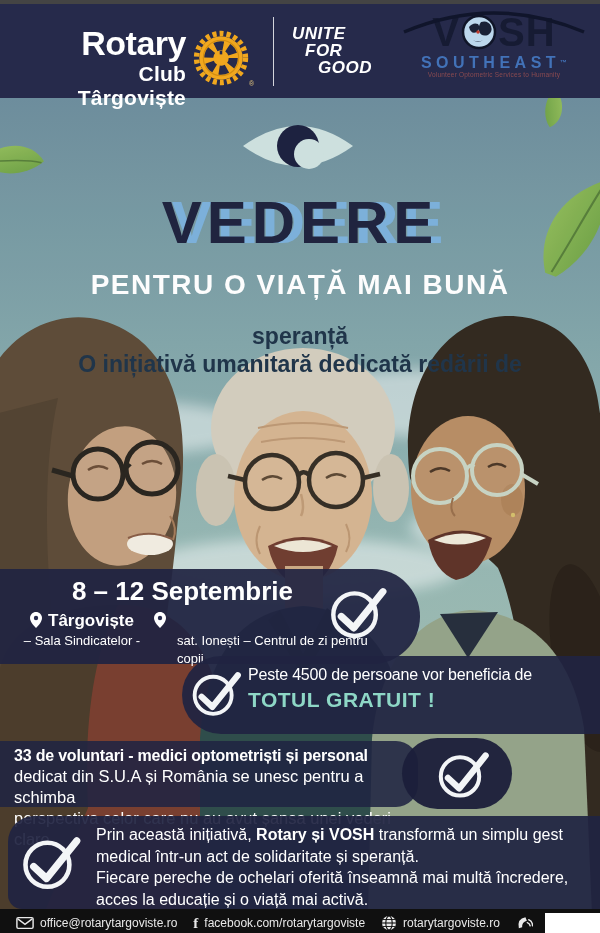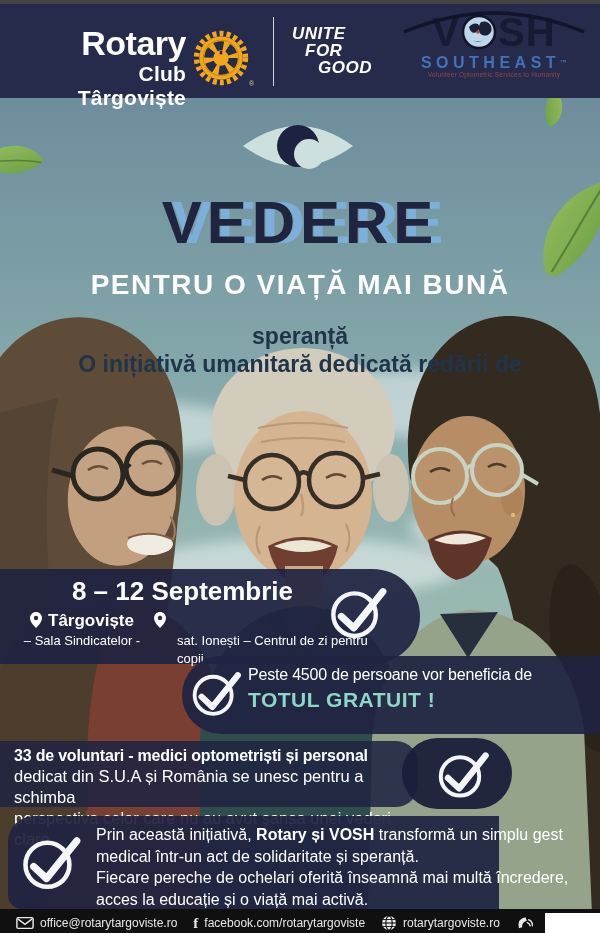--- a/index.html
+++ b/index.html
@@ -51,21 +51,21 @@
   .benefit-panel{left:182px;top:652px;width:418px;height:78px;border-radius:40px 0 0 40px;}
   .benefit-check{position:absolute;left:190px;top:662px;z-index:7;}
   .benefit-text{margin:9px 0 0 66px;}
   .benefit-line{font-size:16px;font-weight:400;line-height:20.5px;letter-spacing:-0.2px;}
   .benefit-highlight{font-size:21px;font-weight:800;color:#8ed7c6;letter-spacing:0.5px;margin-top:2px;}
   .vol-panel{left:0;top:737px;width:418px;height:66px;border-radius:0 22px 22px 0;background:rgba(32,36,66,0.88);}
   .vol-pill{left:402px;top:734px;width:110px;height:71px;border-radius:36px;background:rgba(27,31,58,0.95);}
   .vol-check{position:absolute;left:436px;top:742px;z-index:7;}
   .vol-text{margin:4px 0 0 14px;font-size:16.5px;line-height:21px;font-weight:400;}
   .vol-bold{font-weight:800;font-size:16px;letter-spacing:-0.2px;}
-  .mission-panel{left:8px;top:812px;width:491px;height:93px;border-radius:26px 0 0 14px;}
+  .mission-panel{left:8px;top:812px;width:592px;height:93px;border-radius:26px 0 0 14px;}
   .mission-check{position:absolute;left:20px;top:826px;z-index:7;}
   .mission-text{margin:8px 10px 0 88px;width:490px;font-size:16px;line-height:21.5px;}
   .mission-text b{font-weight:800;}
   
   .footer{position:absolute;left:0;top:905px;width:600px;height:28px;background:#101010;z-index:30;
           display:flex;align-items:center;color:#e9e9e9;font-size:12px;}
   .f-item{display:flex;align-items:center;margin-left:16px;white-space:nowrap;}
   .f-item svg{margin-right:6px;}
   .fb-glyph{font-weight:800;font-size:15px;margin-right:6px;font-family:"Liberation Serif",serif;}
   .phone-box{width:126px;height:20px;background:#fff;margin-left:6px;}

